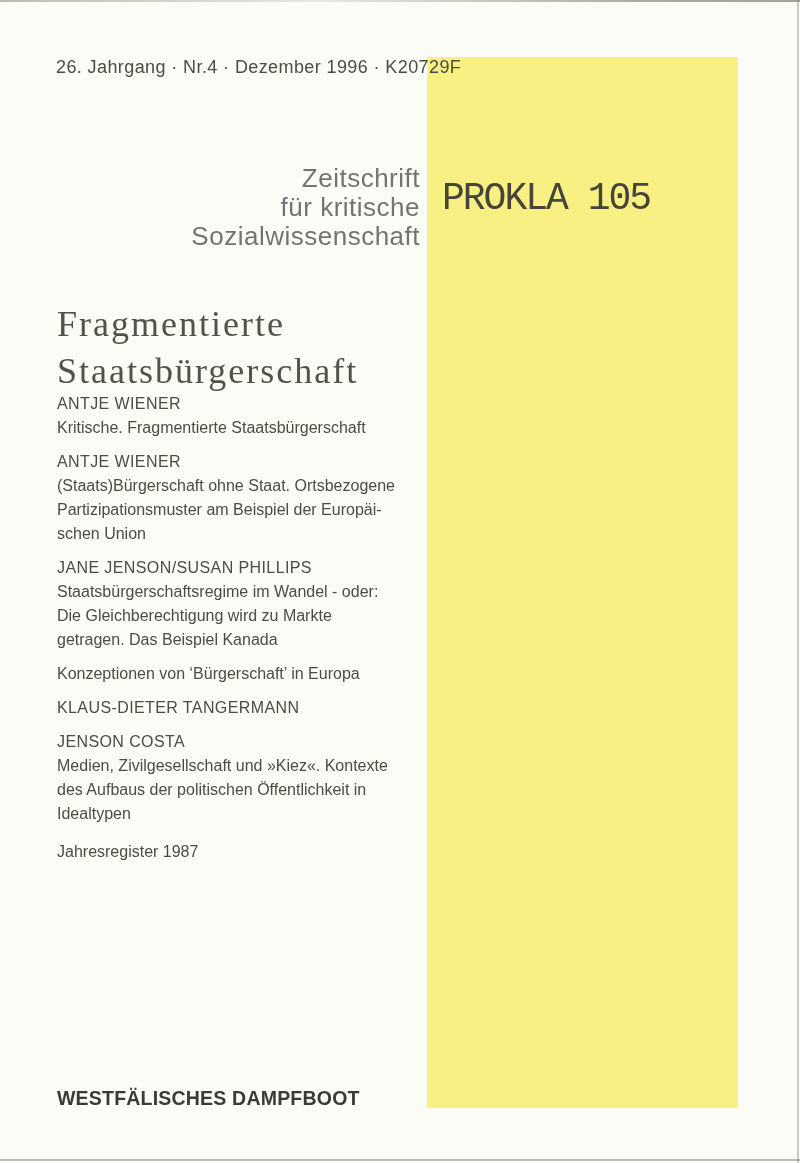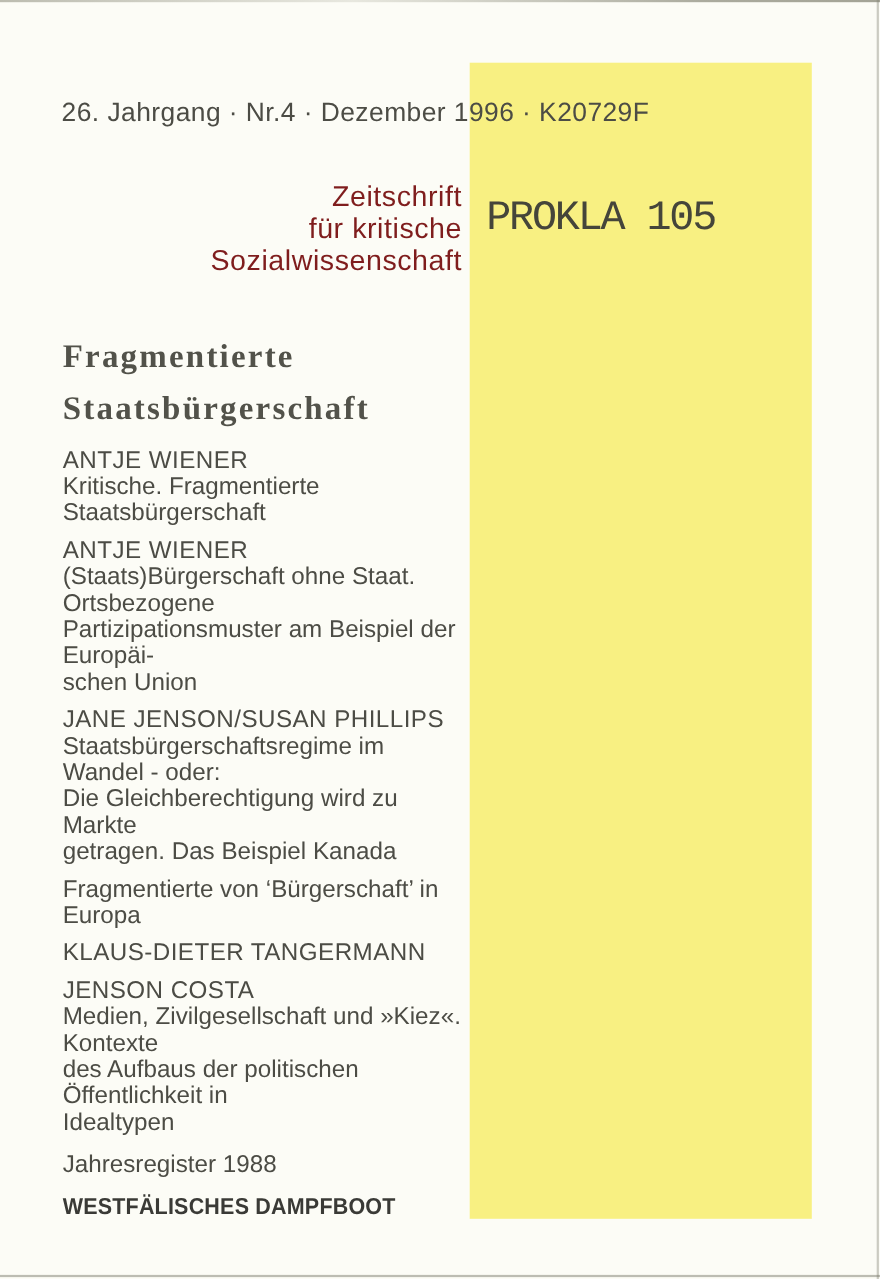--- a/index.html
+++ b/index.html
@@ -33,49 +33,47 @@
   .edge-right{
     position:absolute;right:1px;top:0;width:2px;height:100%;
     background:rgba(130,130,115,.4);
   }
   .yellow-panel{
     position:absolute;left:427px;top:57px;width:311px;height:1051px;
     background:var(--yellow);
   }
   .issue-info{
     position:absolute;left:56px;top:57px;
-    font-size:24px;letter-spacing:.4px;color:var(--body-text);
+    font-size:18px;letter-spacing:.4px;color:var(--body-text);
     white-space:nowrap;
-    margin-top:32px;
   }
   .journal-subtitle{
     position:absolute;left:120px;top:164px;width:300px;
     text-align:right;
     font-size:26px;line-height:29px;letter-spacing:.5px;
-    color:#7f1d1d;
+    color:#737373;
     white-space:pre-line;
   }
   .journal-masthead{
     position:absolute;left:442px;top:177px;width:296px;
     font-family:Liberation Mono, monospace;
     font-size:38px;letter-spacing:-2px;
     color:var(--masthead-text);
     white-space:nowrap;
   }
   .issue-title{
     position:absolute;left:57px;top:301px;
     font-family:"Liberation Serif", serif;
-    font-size:30px;line-height:47px;letter-spacing:2px;
+    font-size:36px;line-height:47px;letter-spacing:2px;
     color:var(--title-text);
     white-space:pre-line;
-    font-weight:bold;
   }
   .toc{
-    position:absolute;left:57px;top:406px;width:372px;
-    font-size:22px;line-height:24px;color:var(--body-text);
+    position:absolute;left:57px;top:392px;width:372px;
+    font-size:16px;line-height:24px;color:var(--body-text);
   }
   .toc-entry{margin:0 0 10px 0;}
   .toc-entry .author{letter-spacing:.4px;}
   .toc-entry .title{white-space:pre-line;}
   .annual-register{margin-top:14px;}
   .publisher{
     position:absolute;left:57px;top:1086px;
     font-size:21px;font-weight:700;letter-spacing:.2px;
     color:var(--publisher-text);
     transform:scaleX(.93);transform-origin:left center;
@@ -115,31 +113,31 @@
 Partizipationsmuster am Beispiel der Europäi-
 schen Union</div>
     </div>
     <div class="toc-entry">
       <div class="author">JANE JENSON/SUSAN PHILLIPS</div>
       <div class="title">Staatsbürgerschaftsregime im Wandel - oder:
 Die Gleichberechtigung wird zu Markte
 getragen. Das Beispiel Kanada</div>
     </div>
     <div class="toc-entry">
-      <div class="title">Fragmentierte von ‘Bürgerschaft’ in Europa</div>
+      <div class="title">Konzeptionen von ‘Bürgerschaft’ in Europa</div>
     </div>
     <div class="toc-entry">
       <div class="author">KLAUS-DIETER TANGERMANN</div>
     </div>
     <div class="toc-entry">
     </div>
     <div class="toc-entry">
       <div class="author">JENSON COSTA</div>
       <div class="title">Medien, Zivilgesellschaft und »Kiez«. Kontexte
 des Aufbaus der politischen Öffentlichkeit in
 Idealtypen</div>
     </div>
-    <div class="annual-register">Jahresregister 1988</div>
+    <div class="annual-register">Jahresregister 1987</div>
   </div>
 
   <div class="publisher">WESTFÄLISCHES DAMPFBOOT</div>
 
 </div>
 
 </body></html>

